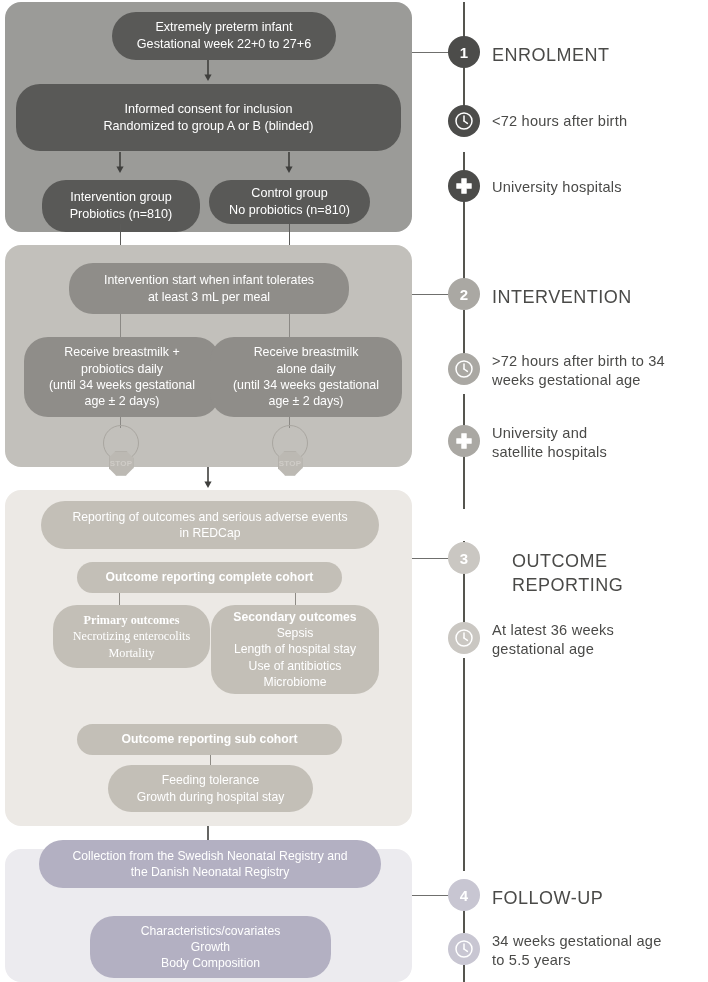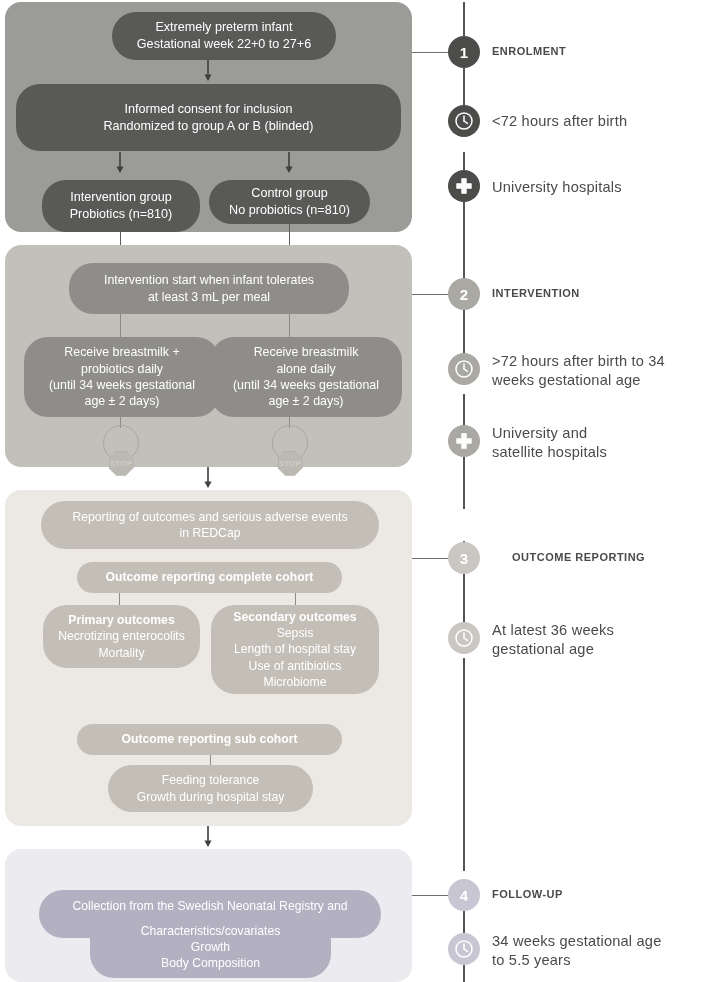--- a/index.html
+++ b/index.html
@@ -70,21 +70,21 @@
   }
   .c-dark{background:#4c4c4a;}
   .c-mid{background:#aaa8a3;}
   .c-light{background:#cac7c2;}
   .c-lav{background:#c8c6d2;}
 
   .tl-label{
     position:absolute;color:#4a4a48;font-size:14.6px;line-height:1.32;
     letter-spacing:.2px;white-space:pre-line;
   }
-  .tl-label.head{font-weight:bold;font-size:11px;letter-spacing:.5px;}
+  .tl-label.head{font-weight:normal;font-size:18px;letter-spacing:.5px;}
 
   .clock-svg,.plus-svg{display:block;}
 </style>
 </head>
 <body>
 
 <div id="flow">
 
   <div class="panel p1"></div>
 
@@ -181,21 +181,21 @@
     <span class="ln"><span>in </span><span class="b">REDCap</span></span>
   </div>
 
   <div class="node d3" style="left:77px;top:562px;width:265px;height:31px;">
     <span class="ln b">Outcome reporting complete cohort</span>
   </div>
 
   <div class="vline lt3" style="left:119px;top:593px;height:18px;"></div>
   <div class="vline lt3" style="left:295px;top:593px;height:18px;"></div>
 
-  <div class="node d3" style="left:43px;top:605px;width:157px;height:63px;">
+  <div class="node d3" style="left:53px;top:605px;width:157px;height:63px;font-family:Liberation Serif, serif;">
     <span class="ln b">Primary outcomes</span>
     <span class="ln">Necrotizing enterocolits</span>
     <span class="ln">Mortality</span>
   </div>
 
   <div class="node d3" style="left:211px;top:605px;width:168px;height:89px;">
     <span class="ln b">Secondary outcomes</span>
     <span class="ln">Sepsis</span>
     <span class="ln">Length of hospital stay</span>
     <span class="ln">Use of antibiotics</span>
@@ -215,21 +215,21 @@
 
   <div class="arrow" style="left:201px;top:826px;">
     <svg width="14" height="22" viewBox="0 0 14 22">
         <line x1="7" y1="0" x2="7" y2="16" stroke="#3f3f3d" stroke-width="1.6"></line>
         <polygon points="7,21 3.4,14.5 10.6,14.5" fill="#3f3f3d"></polygon>
       </svg>
   </div>
 
   <div class="panel p4"></div>
 
-  <div class="node d4" style="left:39px;top:890px;width:342px;height:48px;">
+  <div class="node d4" style="left:39px;top:840px;width:342px;height:48px;">
     <span class="ln"><span>Collection from the </span><span class="b">Swedish Neonatal Registry</span><span> and</span></span>
     <span class="ln"><span>the </span><span class="b">Danish Neonatal Registry</span></span>
   </div>
 
   <div class="node d4" style="left:90px;top:916px;width:241px;height:62px;">
     <span class="ln">Characteristics/covariates</span>
     <span class="ln">Growth</span>
     <span class="ln">Body Composition</span>
   </div>
 

